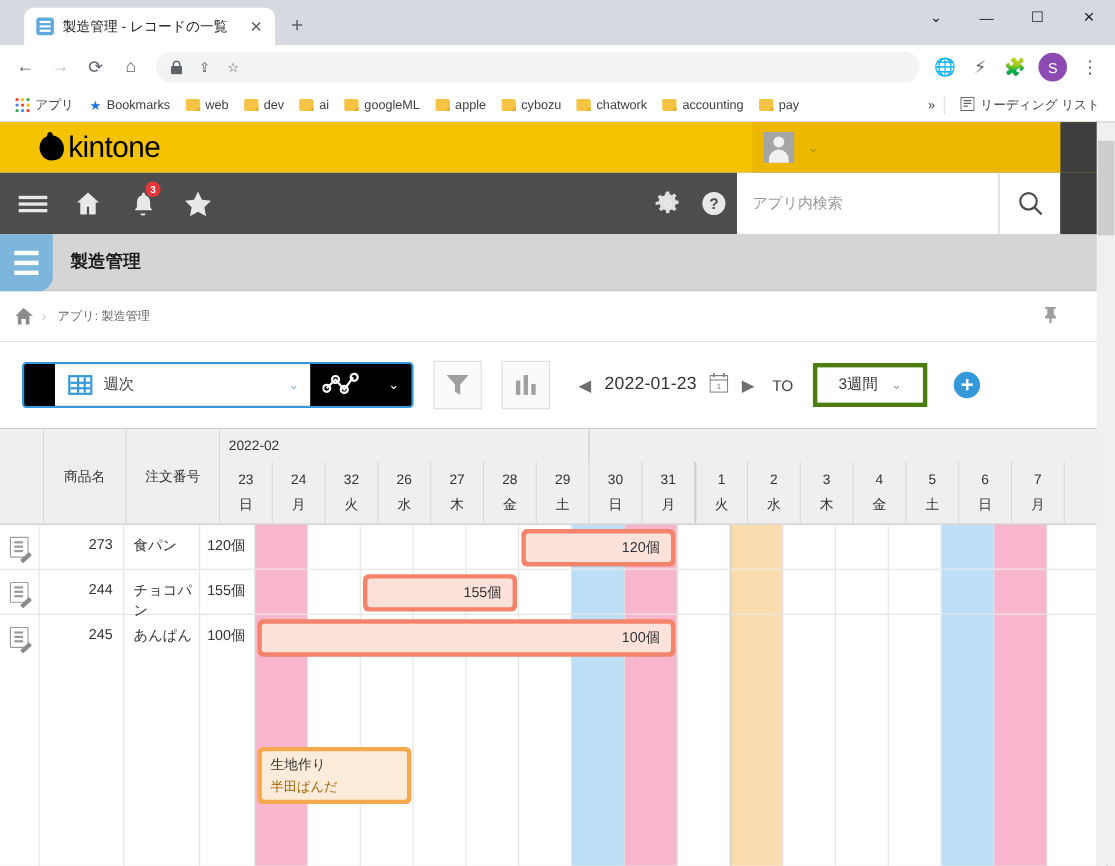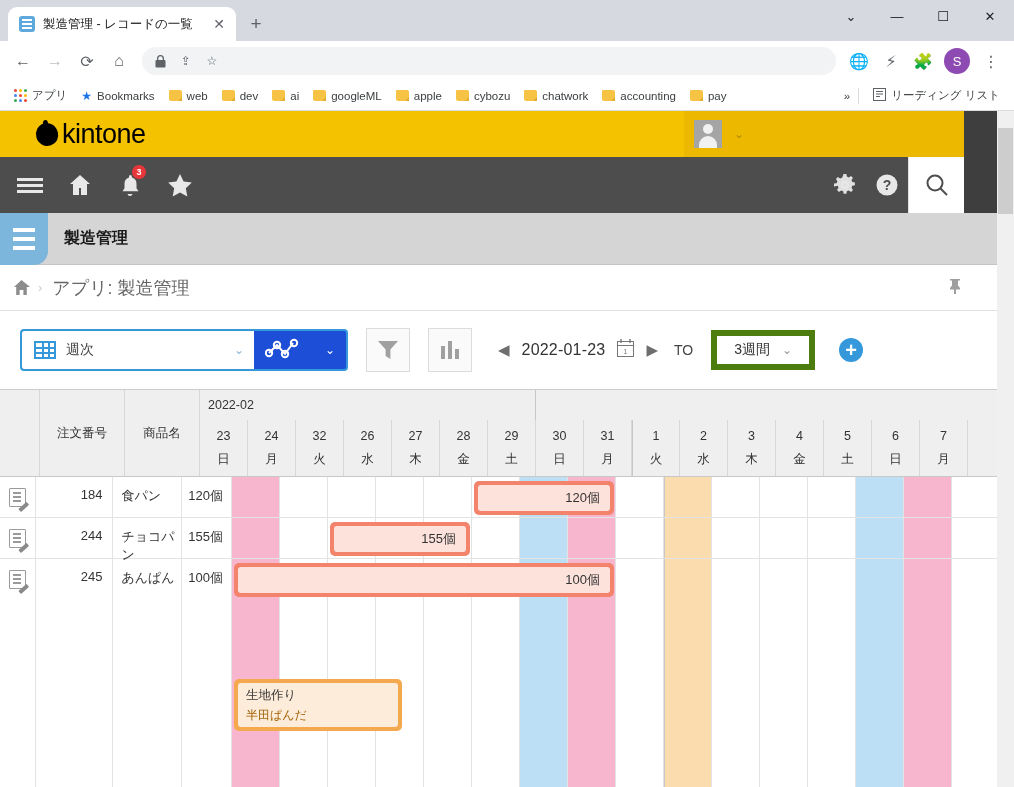--- a/index.html
+++ b/index.html
@@ -9,21 +9,21 @@
     background: #fff; overflow: hidden;
   }
 
   
   .win { width: 1014px; height: 787px; background: #d6dae0; position: relative; }
 
   .tabstrip { height: 41px; display: flex; align-items: flex-end; padding-left: 8px; position: relative; }
   .tab {
     height: 34px; width: 228px; background: #fff; border-radius: 9px 9px 0 0;
     display: flex; align-items: center; padding: 0 8px 0 11px; gap: 8px;
-    font-size: 12.5px; color: #202124; position: relative;
+    font-size: 12.5px; color: #202124; position: relative; margin-left: 14px;
   }
   .tab-favicon {
     width: 16px; height: 16px; border-radius: 3px; background: #5da8dc;
     flex: 0 0 16px; position: relative; overflow: hidden;
   }
   .tab-favicon::before {
     content: ""; position: absolute; left: 3px; top: 3px; width: 10px; height: 2px;
     background: #fff; box-shadow: 0 4px 0 #fff, 0 8px 0 #fff;
   }
   .tab-title { flex: 1; white-space: nowrap; overflow: hidden; text-overflow: ellipsis; font-size: 12.5px; }
@@ -110,43 +110,43 @@
   .k-appicon { width: 48px; height: 52px; background: #7cb6dd; border-radius: 0 0 14px 0;
     display: flex; align-items: center; justify-content: center; flex: 0 0 48px; }
   .k-appicon i { display: block; width: 22px; height: 4px; background: #fff; margin: 2.5px 0; }
   .k-appicon-inner { display: flex; flex-direction: column; }
   .k-appname { font-size: 16px; color: #1a1a1a; margin-left: 16px; font-weight: bold; }
 
   .k-breadcrumb { height: 46px; background: #fff; display: flex; align-items: center;
     border-bottom: 1px solid #e0e0e0; position: relative; padding-left: 8px; }
   .bc-home { width: 26px; display: flex; align-items: center; justify-content: center; color: #888; }
   .bc-chev { color: #ccc; margin: 0 10px 0 4px; font-size: 13px; }
-  .bc-text { font-size: 18px; color: #666; }
+  .bc-text { font-size: 11px; color: #666; }
   .bc-pin { position: absolute; right: 52px; color: #9e9e9e; font-size: 14px; }
 
   .k-controls { height: 78px; background: #fff; display: flex; align-items: center; padding-left: 20px; gap: 0; }
-  .viewsel { display: flex; height: 42px; border: 2px solid #3498db; border-radius: 4px; overflow: hidden; background: #1d4ed8; }
+  .viewsel { display: flex; height: 42px; border: 2px solid #3498db; border-radius: 4px; overflow: hidden; background: #000000; padding-left: 28px; }
   .viewsel-main { width: 232px; background: #fff; display: flex; align-items: center; padding: 0 10px 0 12px; gap: 10px; }
   .tbl-icon { width: 22px; height: 18px; border: 2px solid #3498db; position: relative; flex: 0 0 22px; }
   .tbl-icon::before { content: ""; position: absolute; left: 0; top: 4px; width: 100%; height: 2px;
     background: #3498db; box-shadow: 0 5px 0 #3498db; }
   .tbl-icon::after { content: ""; position: absolute; top: 0; left: 6px; width: 2px; height: 100%;
     background: #3498db; box-shadow: 6px 0 0 #3498db; }
   .viewsel-label { flex: 1; font-size: 14px; color: #444; }
   .chev { color: #8bb8d8; font-size: 12px; }
   .viewsel-gantt { width: 60px; display: flex; align-items: center; justify-content: center; }
   .viewsel-caret { width: 32px; display: flex; align-items: center; justify-content: center; color: #fff; font-size: 12px; }
   .sqbtn { width: 44px; height: 44px; border: 1px solid #dcdcdc; background: #fafafa; margin-left: 18px;
     display: flex; align-items: center; justify-content: center; }
   .datenav { display: flex; align-items: center; gap: 12px; margin-left: 26px; }
   .arrowbtn { color: #6e6e6e; font-size: 15px; }
   .datetext { font-size: 16px; color: #333; letter-spacing: 0.2px; }
   .cal-icon { color: #777; }
   .totext { font-size: 14px; color: #444; margin: 0 4px; }
-  .rangesel { width: 104px; height: 40px; border: 6px solid #4d7c0f; background: #fff;
+  .rangesel { width: 104px; height: 40px; border: 4px solid #4d7c0f; background: #fff;
     display: flex; align-items: center; justify-content: center; gap: 12px; margin-left: 14px; }
   .rangesel-label { font-size: 14px; color: #333; }
   .addbtn { margin-left: 24px; width: 24px; height: 24px; border-radius: 50%; background: #3498db;
     color: #fff; display: flex; align-items: center; justify-content: center; font-size: 20px;
     font-weight: bold; line-height: 0; }
 
   
   .gantt-wrap { position: relative; height: 405px; border-top: 1px solid #ccc; overflow: hidden; }
   .gantt { position: relative; width: 1000px; }
   .ghead { display: flex; background: #efefef; border-bottom: 1px solid #c8c8c8; }
@@ -371,20 +371,23 @@
               <path d="M12 8a4 4 0 100 8 4 4 0 000-8zm0 2.2a1.8 1.8 0 110 3.6 1.8 1.8 0 010-3.6z" fill="#e8e8e8"></path>
               <path d="M10.6 1h2.8l.4 2.6 2 .8 2.2-1.5 2 2-1.5 2.2.8 2 2.6.4v2.8l-2.6.4-.8 2 1.5 2.2-2 2-2.2-1.5-2 .8-.4 2.6h-2.8l-.4-2.6-2-.8-2.2 1.5-2-2 1.5-2.2-.8-2L1 13.4v-2.8l2.6-.4.8-2L2.9 6l2-2 2.2 1.5 2-.8z" fill="#e8e8e8" opacity="0.95"></path>
             </svg>
         </div>
         <div class="k-help">
           <svg width="24" height="24" viewBox="0 0 24 24">
               <circle cx="12" cy="12" r="10.5" fill="#e8e8e8"></circle>
               <text x="12" y="17" font-size="14" font-weight="bold" text-anchor="middle" fill="#4d4d4d" font-family="Liberation Sans">?</text>
             </svg>
         </div>
+        <div class="k-search">
+          <span class="k-search-input">アプリ内検索</span>
+        </div>
         <div class="k-search-btn">
           <svg width="26" height="26" viewBox="0 0 26 26">
               <circle cx="11" cy="11" r="7.5" fill="none" stroke="#4d4d4d" stroke-width="2"></circle>
               <path d="M16.5 16.5L23 23" stroke="#4d4d4d" stroke-width="2"></path>
             </svg>
         </div>
       </div>
       <div class="k-toolbar-right-pad"></div>
     </div>
 
@@ -468,22 +471,22 @@
 
       <div class="addbtn">+</div>
     </div>
 
     <div class="gantt-wrap">
       <div class="gantt">
 
         <div class="ghead">
           <div class="gh-fixed">
             <div class="gh-cell gh-icon"></div>
+            <div class="gh-cell gh-name">商品名</div>
             <div class="gh-cell gh-order">注文番号</div>
-            <div class="gh-cell gh-name">商品名</div>
           </div>
           <div class="gh-dates">
             <div class="gh-months">
               <div class="gh-month" style="width:336px">2022-02</div>
             </div>
             <div class="gh-days" id="days-header">
                 <div class="gh-day">
                   <span>23</span>
                   <span>日</span>
                 </div>
@@ -549,21 +552,21 @@
                 </div>
               </div>
           </div>
         </div>
 
         <div class="gbody" id="gantt-body">
             <div class="grow" style="height: 41px;">
               <div class="gr-cell gr-icon" style="align-items: flex-start; padding-top: 11px;">
                 <span class="editicon"></span>
               </div>
-              <div class="gr-cell gr-order" style="align-items: flex-start; padding-top: 10px;">184</div>
+              <div class="gr-cell gr-order" style="align-items: flex-start; padding-top: 10px;">273</div>
               <div class="gr-cell gr-name" style="align-items: flex-start; padding-top: 10px;">食パン</div>
               <div class="gr-cell gr-qty" style="align-items: flex-start; padding-top: 10px;">120個</div>
               <div class="gr-days">
                 <div class="gd sun"></div>
                 <div class="gd "></div>
                 <div class="gd "></div>
                 <div class="gd "></div>
                 <div class="gd "></div>
                 <div class="gd "></div>
                 <div class="gd sat"></div>
@@ -630,21 +633,21 @@
                 <div class="gd hol monthstart"></div>
                 <div class="gd "></div>
                 <div class="gd "></div>
                 <div class="gd "></div>
                 <div class="gd sat"></div>
                 <div class="gd sun"></div>
                 <div class="gd "></div>
                 <div class="bar bar-qty" style="left: 2px; width: 380px; top: 4px;">
                   <div class="bar-qty-inner">100個</div>
                 </div>
-                <div class="taskbar t-orange" style="left: 2px; width: 168px; top: 120px;">
+                <div class="taskbar t-orange" style="left: 2px; width: 140px; top: 120px;">
                   <div class="taskbar-inner">
                     <div class="task-title">生地作り</div>
                     <div class="task-user">半田ぱんだ</div>
                   </div>
                 </div>
               </div>
             </div>
           </div>
       </div>
 

